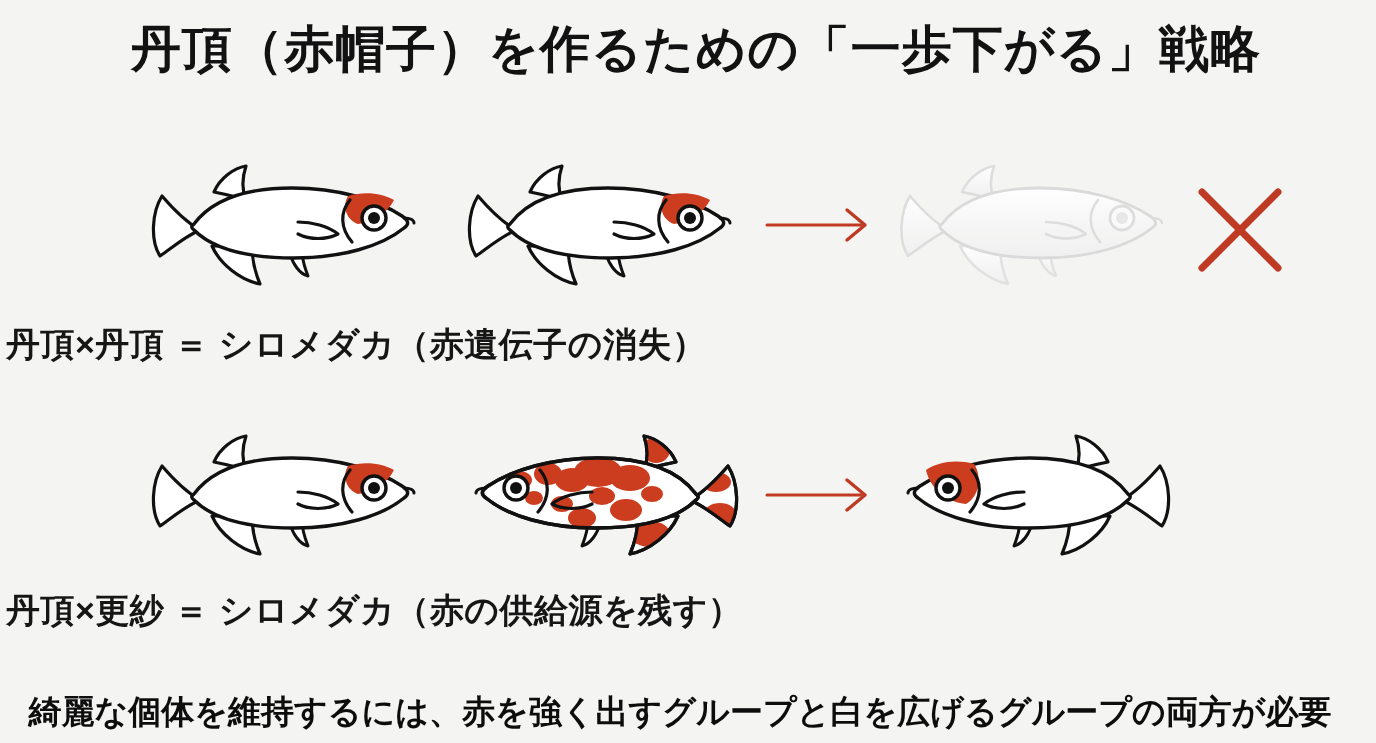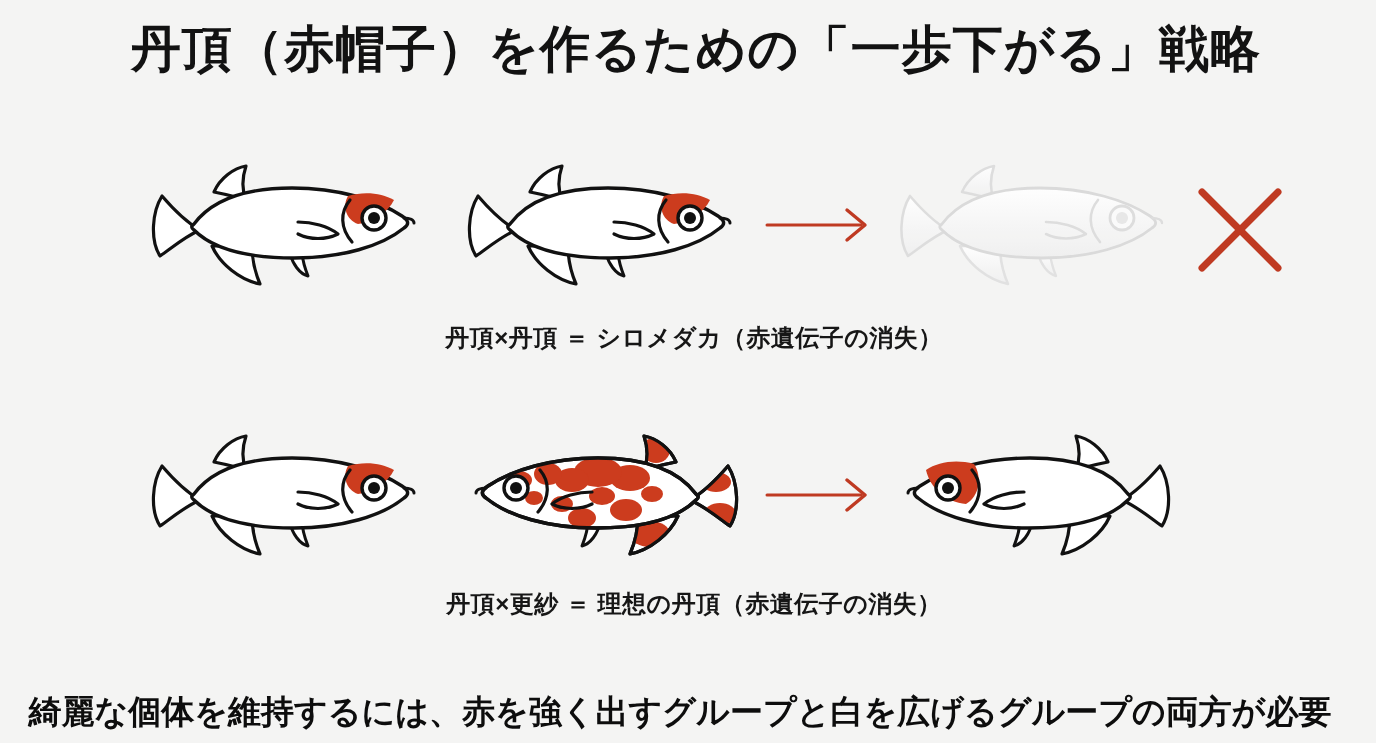--- a/index.html
+++ b/index.html
@@ -65,24 +65,24 @@
     top: 22px;
     left: 1192px;
     width: 96px;
     height: 96px;
   }
   #x-mark svg { display: block; width: 100%; height: 100%; }
 
   
   .caption {
     position: absolute;
-    left: 12px; right: 0;
-    text-align: center;
+    left: 6px; right: 0;
+    text-align: left;
     font-weight: 700;
-    font-size: 24px;
+    font-size: 34px;
     letter-spacing: 0.5px;
     color: #161616;
     white-space: nowrap;
   }
   #caption-1 { top: 322px; }
   #caption-2 { top: 588px; }
 
   
   #footer-note {
     position: absolute;
@@ -310,15 +310,15 @@
         <path d="M208 40 C198 52 198 68 210 82" fill="none" stroke="#111" stroke-width="3.2" stroke-linecap="round"></path>
         <path d="M156 62 C170 62 186 66 196 74 C184 80 168 80 156 74" fill="none" stroke="#111" stroke-width="3.2" stroke-linecap="round" stroke-linejoin="round"></path>
         <path d="M262 58 C268 58 272 60 272 63" fill="none" stroke="#111" stroke-width="3" stroke-linecap="round"></path>
         <circle cx="232" cy="58" r="12" fill="#ffffff" stroke="#111" stroke-width="3.4"></circle>
         <circle cx="232" cy="58" r="6" fill="#111111"></circle>
       </g>
     </svg>
   </div>
 </div>
 
-<div class="caption" id="caption-2">丹頂×更紗 ＝ 理想の丹頂（赤遺伝子の消失）</div>
+<div class="caption" id="caption-2">丹頂×更紗 ＝ シロメダカ（赤の供給源を残す）</div>
 
 <div id="footer-note">綺麗な個体を維持するには、赤を強く出すグループと白を広げるグループの両方が必要</div>
 
 </body></html>

